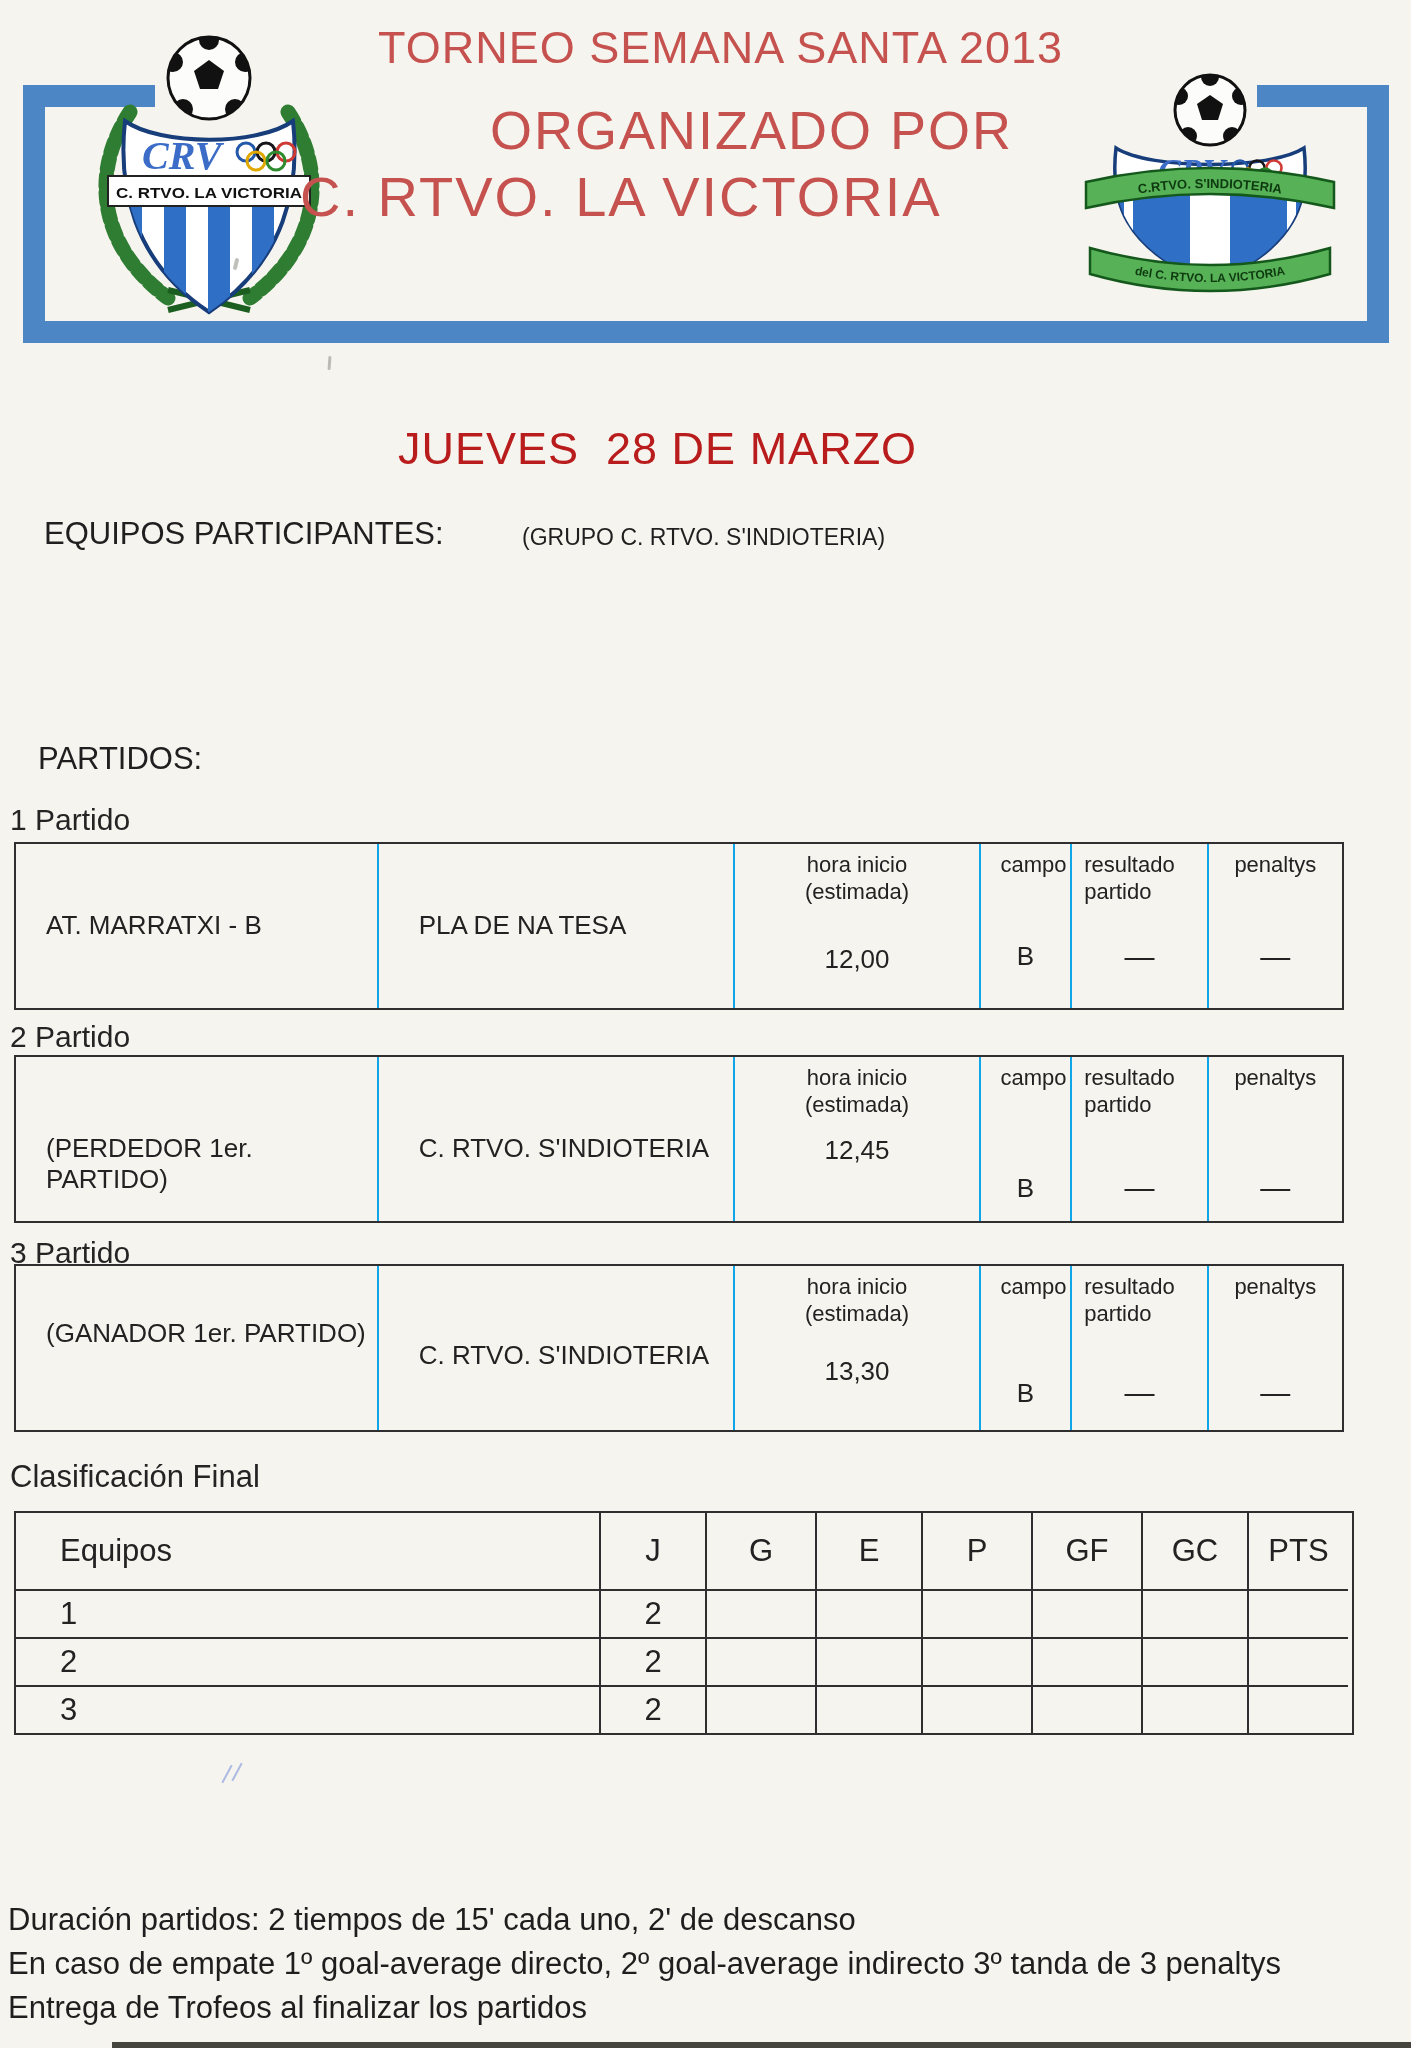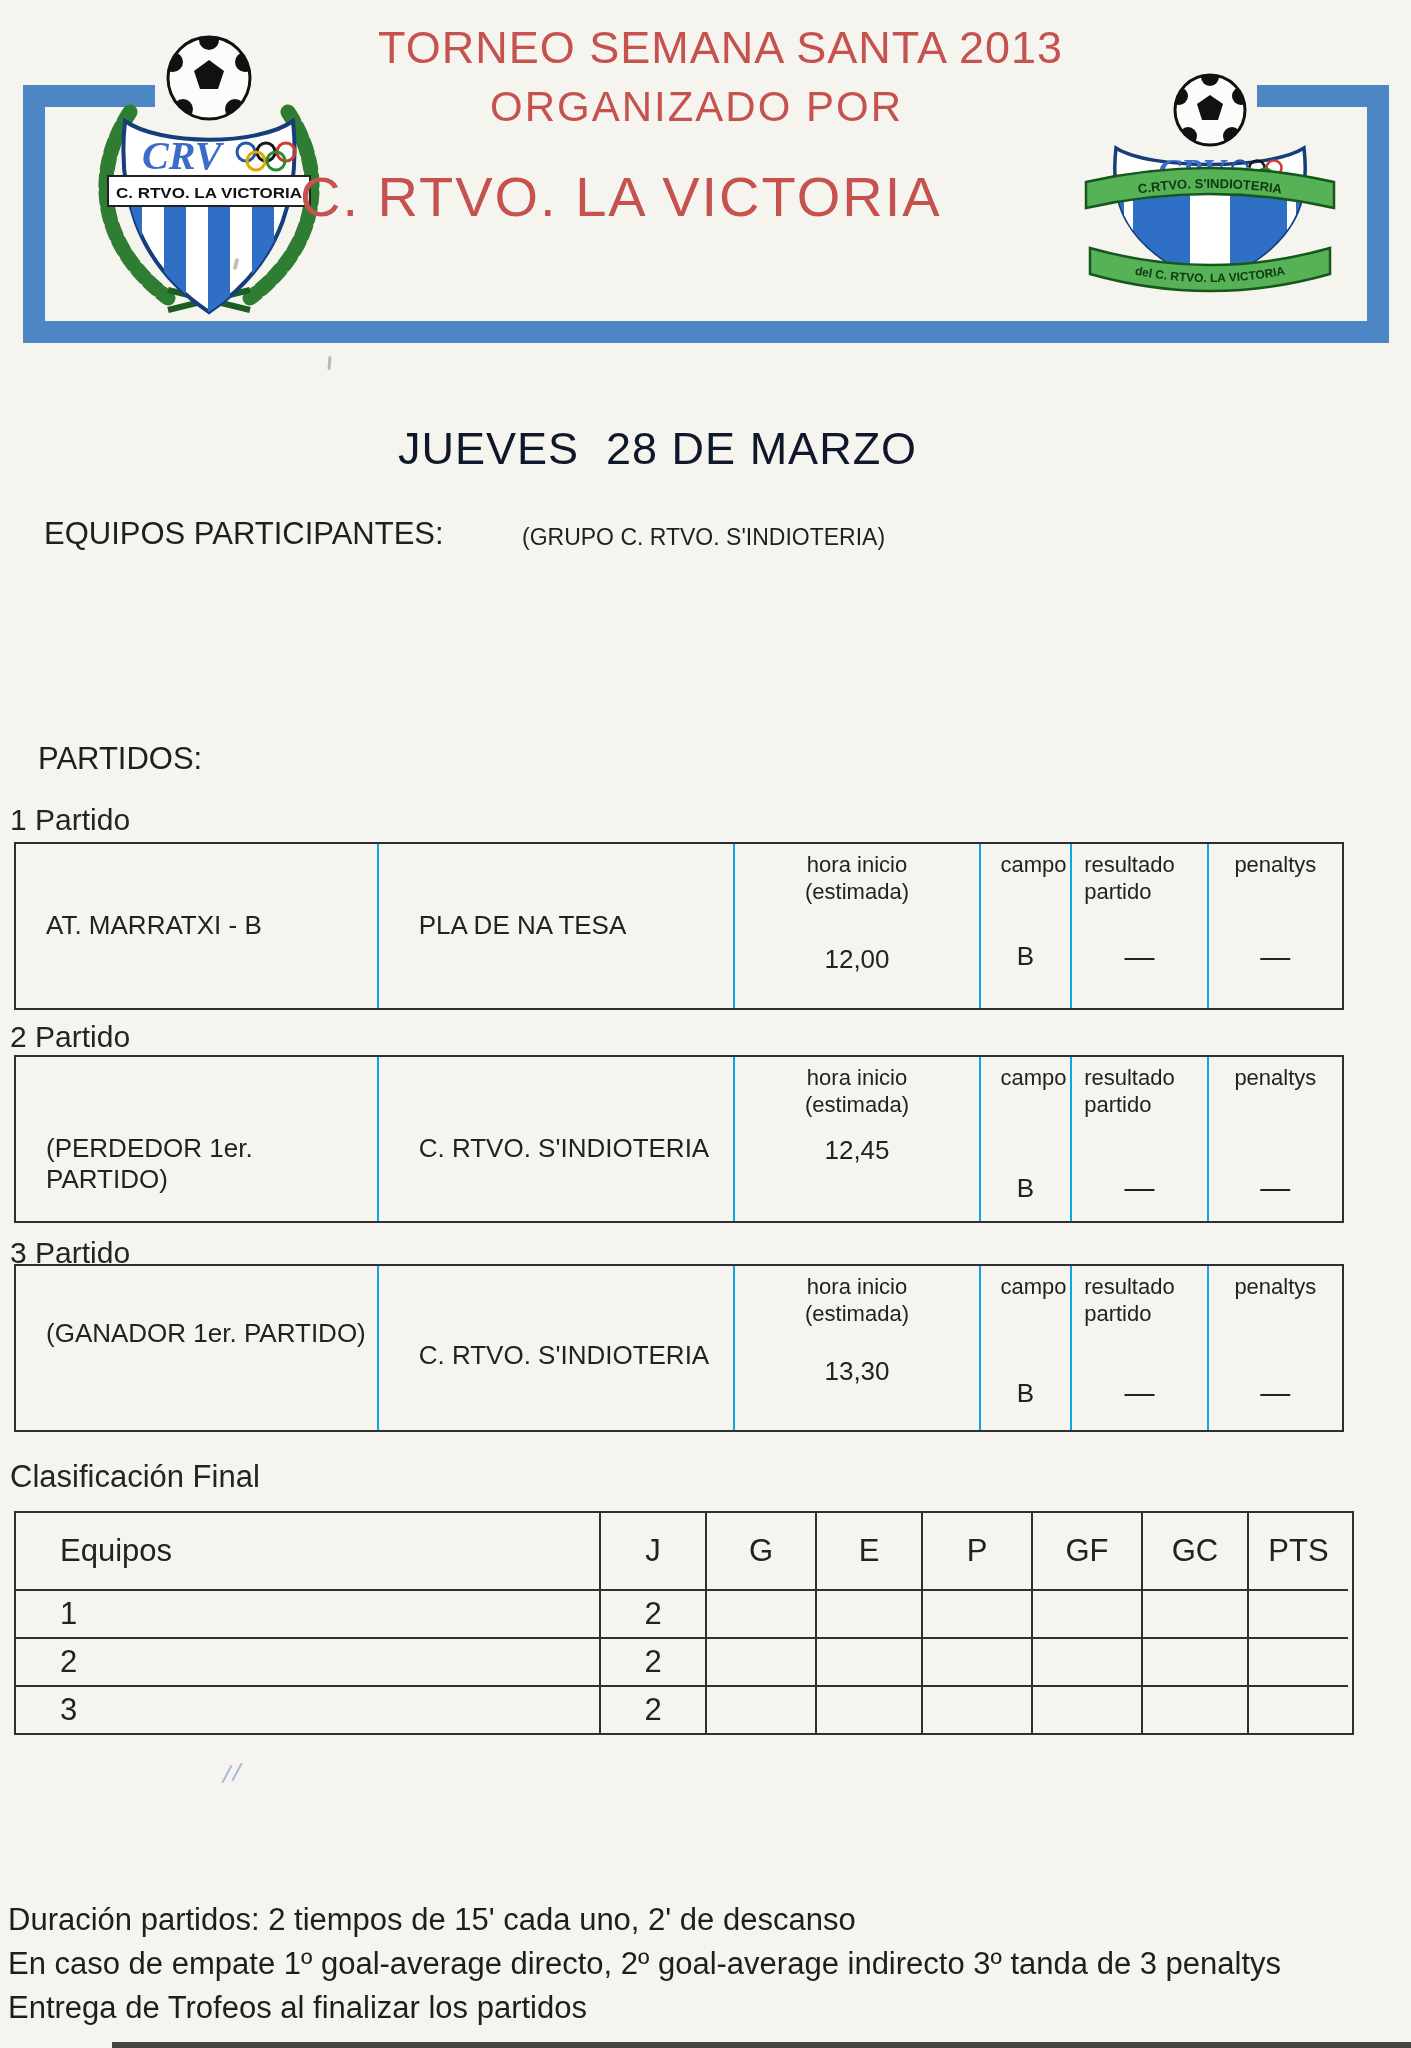--- a/index.html
+++ b/index.html
@@ -10,25 +10,25 @@
   }
   .abs { position:absolute; }
   .pre { white-space:pre; }
   .red { color:#c5524f; }
 
   
   .frame { position:absolute; background:#4c86c4; }
 
   
   .t-title { left:378px; top:22px; font-size:45px; letter-spacing:1px; }
-  .t-org   { left:490px; top:83px;  font-size:42px; letter-spacing:2px; }
+  .t-org   { left:490px; top:99px;  font-size:54px; letter-spacing:2px; }
   .t-club  { left:300px; top:164px; font-size:56px; letter-spacing:2px; }
 
   .t-cat   { left:458px; top:380px; font-size:43px; letter-spacing:1px; }
-  .t-date  { left:398px; top:423px; font-size:45px; letter-spacing:1px; color:#0f172a; }
+  .t-date  { left:398px; top:423px; font-size:45px; letter-spacing:1px; color:#b91c1c; }
 
   .t-eq    { left:44px;  top:516px; font-size:31px; }
   .t-grp   { left:522px; top:524px; font-size:23px; }
   .teams   { left:482px; top:586px; font-size:33px; line-height:53px; }
   .t-part  { left:38px;  top:741px; font-size:31px; }
 
   .mlabel  { left:10px; font-size:30px; color:#242424; }
 
   
   .mtable { position:absolute; left:14px; width:1326px; height:164px;

